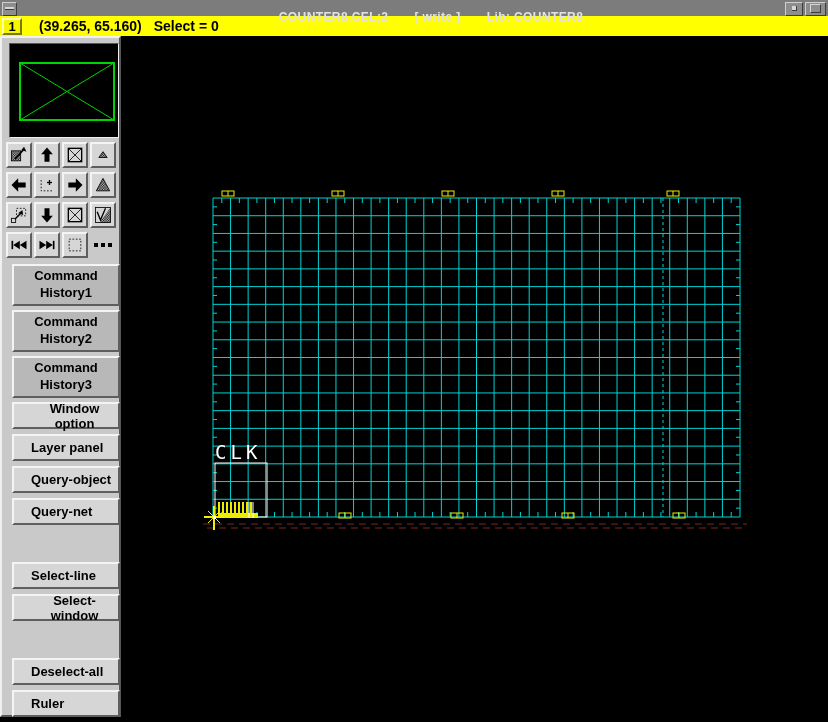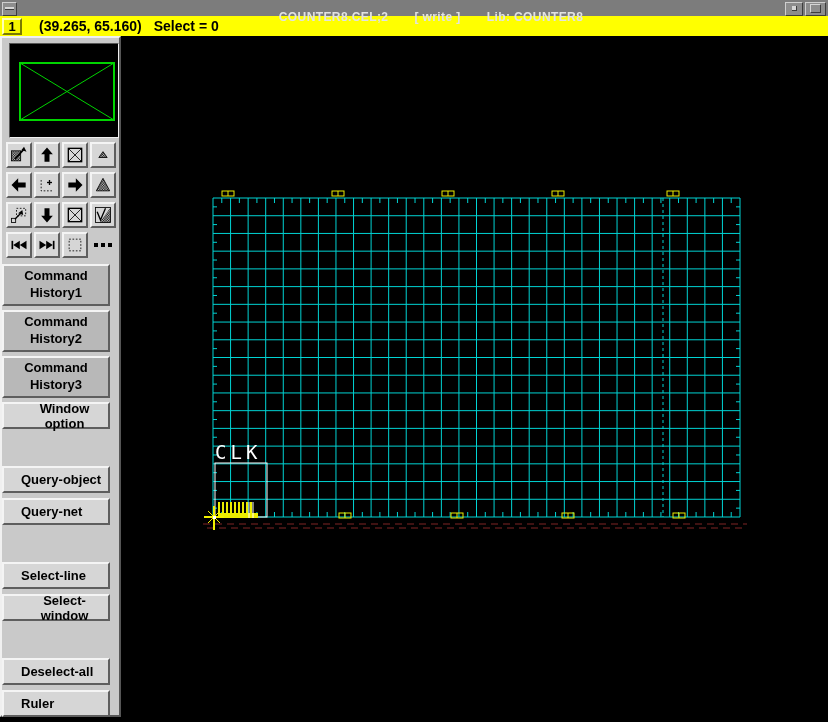--- a/index.html
+++ b/index.html
@@ -42,21 +42,21 @@
              border-bottom:1px solid #f0f0f0; border-right:1px solid #f0f0f0; }
 
   .toolbar { position:absolute; left:4px; top:104px; display:grid;
              grid-template-columns:repeat(4,26px); grid-auto-rows:26px; column-gap:2px; row-gap:4px; }
   .tbtn { width:26px; height:26px; background:#d6d6d6; padding:0; display:flex; align-items:center; justify-content:center;
           border-top:2px solid #f4f4f4; border-left:2px solid #f4f4f4;
           border-bottom:2px solid #5e5e5e; border-right:2px solid #5e5e5e; cursor:pointer; }
   .dots-cell { width:26px; height:26px; display:flex; align-items:center; justify-content:center; gap:3px; cursor:pointer; }
   .dots-cell i { display:block; width:4px; height:4px; background:#000; }
 
-  .btn { position:absolute; left:0; width:108px; background:#d6d6d6; color:#000;
+  .btn { position:absolute; left:10px; width:108px; background:#d6d6d6; color:#000;
          font-family:"Liberation Sans", sans-serif; font-weight:bold; font-size:13px;
          border-top:2px solid #f4f4f4; border-left:2px solid #f4f4f4;
          border-bottom:2px solid #5e5e5e; border-right:2px solid #5e5e5e;
          display:flex; align-items:center; cursor:pointer; }
   .history { height:42px; background:#b8b8b8; justify-content:center; text-align:center; white-space:pre-line; line-height:1.3; }
   .command { height:27px; padding-left:17px; justify-content:flex-start; }
 
   .canvas-area { position:relative; flex:1; height:686px; background:#000;padding-left:6px; }
   svg text { font-family:"DejaVu Sans Mono", monospace; }
 </style>
@@ -209,20 +209,21 @@
       </div>
     </div>
 
     <button class="btn history" style="top:226px">Command
 History1</button>
     <button class="btn history" style="top:272px">Command
 History2</button>
     <button class="btn history" style="top:318px">Command
 History3</button>
     <button class="btn command" style="top:364px">Window option</button>
+    <button class="btn command" style="top:396px">Layer panel</button>
     <button class="btn command" style="top:428px">Query-object</button>
     <button class="btn command" style="top:460px">Query-net</button>
     <button class="btn command" style="top:524px">Select-line</button>
     <button class="btn command" style="top:556px">Select-window</button>
     <button class="btn command" style="top:620px">Deselect-all</button>
     <button class="btn command" style="top:652px">Ruler</button>
   </div>
 
   <div class="canvas-area">
     <svg id="canvas-svg" width="701" height="686" style="background: rgb(0, 0, 0);">

